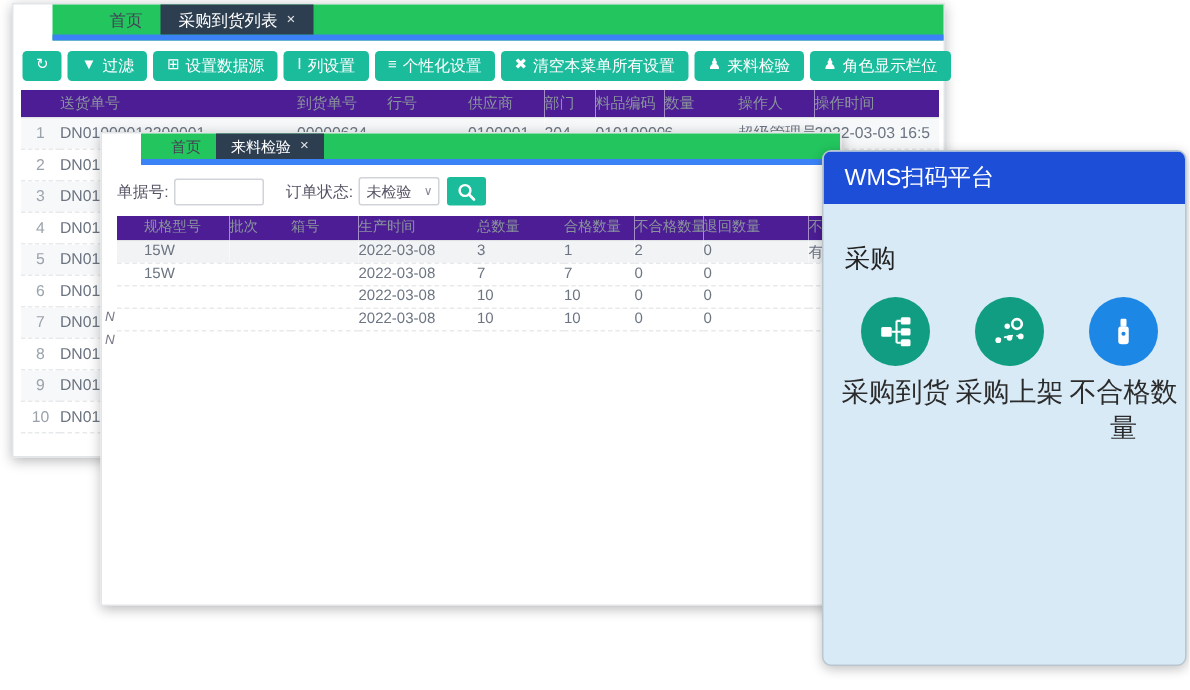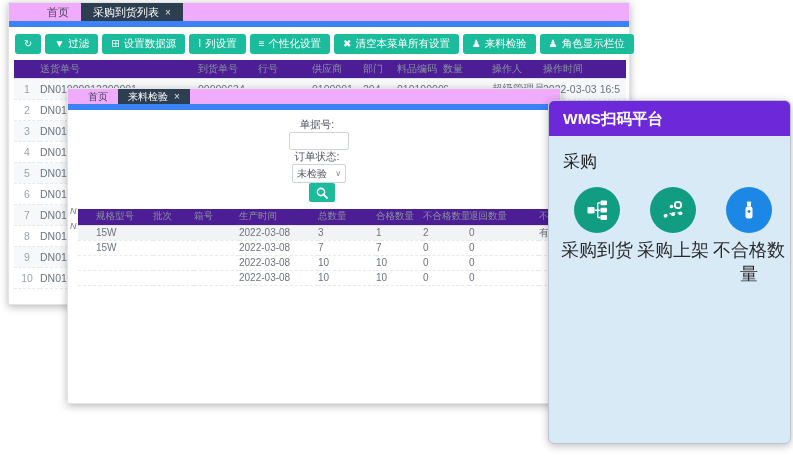--- a/index.html
+++ b/index.html
@@ -8,21 +8,21 @@
     font-family: "Liberation Sans", "DejaVu Sans", sans-serif;
     background: #fff; position: relative; overflow: hidden; color: #667;
   }
 
   
   .window { position: absolute; background: #fff; border: 1px solid #e2e5e8;
             box-shadow: 0 2px 8px rgba(0,0,0,.28); }
   .main-window  { left: 8px;  top: 2px;  width: 622px; height: 303px; z-index: 1; }
   .inner-window { left: 67px; top: 88px; width: 494px; height: 316px; z-index: 5; }
 
-  .tabbar { background: #f0abfc; border-bottom: 6px solid #3b82f6; display: flex; align-items: flex-end; }
+  .tabbar { background: #22c55e; border-bottom: 4px solid #3b82f6; display: flex; align-items: flex-end; margin-left: 26px; }
   .main-window .tabbar  { padding-left: 26px; height: 24px; }
   .inner-window .tabbar { padding-left: 10px; height: 21px; }
   .tab { display: inline-flex; align-items: center; padding: 0 12px; height: 100%;
          font-size: 11px; color: #445; cursor: pointer; white-space: nowrap; }
   .inner-window .tab { font-size: 10px; padding: 0 10px; }
   .tab.active { background: #2d3e50; color: #fff; }
   .tab-close { margin-left: 6px; font-size: 10px; opacity: .85; }
 
   
   .toolbar { padding: 7px 6px 6px 6px; display: flex; gap: 4px; align-items: center; }
@@ -45,42 +45,42 @@
   .t-main tbody tr:nth-child(odd) { background: #f7f8fa; }
   .t-main th:first-child, .t-main td:first-child { text-align: center; color: #9aa3ab; }
 
   .t-inner { width: 474px; margin: 0 10px; font-size: 10px; }
   .t-inner th { height: 16px; font-size: 9.5px; }
   .t-inner td { height: 15px; }
   .t-inner th:first-child, .t-inner td:first-child { padding-left: 18px; }
   .t-inner tr.sel { background: #f2f3f5; }
 
   
-  .searchbar { display: flex; align-items: center; padding: 8px 0 7px 10px; font-size: 10.5px; color: #556; flex-direction: column; }
+  .searchbar { display: flex; align-items: center; padding: 8px 0 7px 10px; font-size: 10.5px; color: #556; }
   .searchbar label { margin-right: 4px; }
   .doc-input { width: 60px; height: 18px; border: 1px solid #cfd4d9; border-radius: 2px;
                font-size: 10px; padding: 0 3px; font-family: inherit; }
   .gap { width: 14px; }
   .select { width: 54px; height: 19px; border: 1px solid #cfd4d9; border-radius: 2px;
             display: inline-flex; align-items: center; justify-content: space-between;
             padding: 0 4px; font-size: 10px; color: #556; cursor: pointer; background: #fff; }
   .chev { font-size: 8px; color: #889; }
   .search-btn { width: 26px; height: 19px; margin-left: 5px; background: #1abc9c; border: none;
                 border-radius: 2px; display: inline-flex; align-items: center; justify-content: center;
                 cursor: pointer; }
   .edge-marker { position: absolute; left: 2px; font-size: 9px; font-style: italic; color: #778; }
   .m1 { top: 117px; } .m2 { top: 132px; }
 
   
   .scan-panel { position: absolute; left: 548px; top: 100px; width: 243px; height: 344px;
                 z-index: 9; border: 1px solid #b9c6ce; border-radius: 6px; overflow: hidden;
                 box-shadow: 0 2px 8px rgba(0,0,0,.25); background: #d8eaf6; }
-  .panel-header { height: 35px; line-height: 35px; background: #6d28d9; color: #fff;
-                  font-size: 15.5px; font-weight: bold; padding-left: 14px; }
-  .panel-body { padding: 12px 10px; }
+  .panel-header { height: 35px; line-height: 35px; background: #1d4ed8; color: #fff;
+                  font-size: 15.5px; font-weight: normal; padding-left: 14px; }
+  .panel-body { padding: 23px 10px; }
   .section-title { font-size: 17px; color: #222; margin: 2px 0 14px 4px; }
   .tile-grid { display: grid; grid-template-columns: repeat(3, 76px); row-gap: 18px; }
   .tile { text-align: center; cursor: pointer; }
   .circle { width: 46px; height: 46px; border-radius: 50%; margin: 0 auto;
             display: flex; align-items: center; justify-content: center; }
   .circle.green { background: #109d82; }
   .circle.blue  { background: #1c87e5; }
   .tile-label { margin-top: 5px; font-size: 18px; color: #2b2b2b; }
 </style>
 </head>

